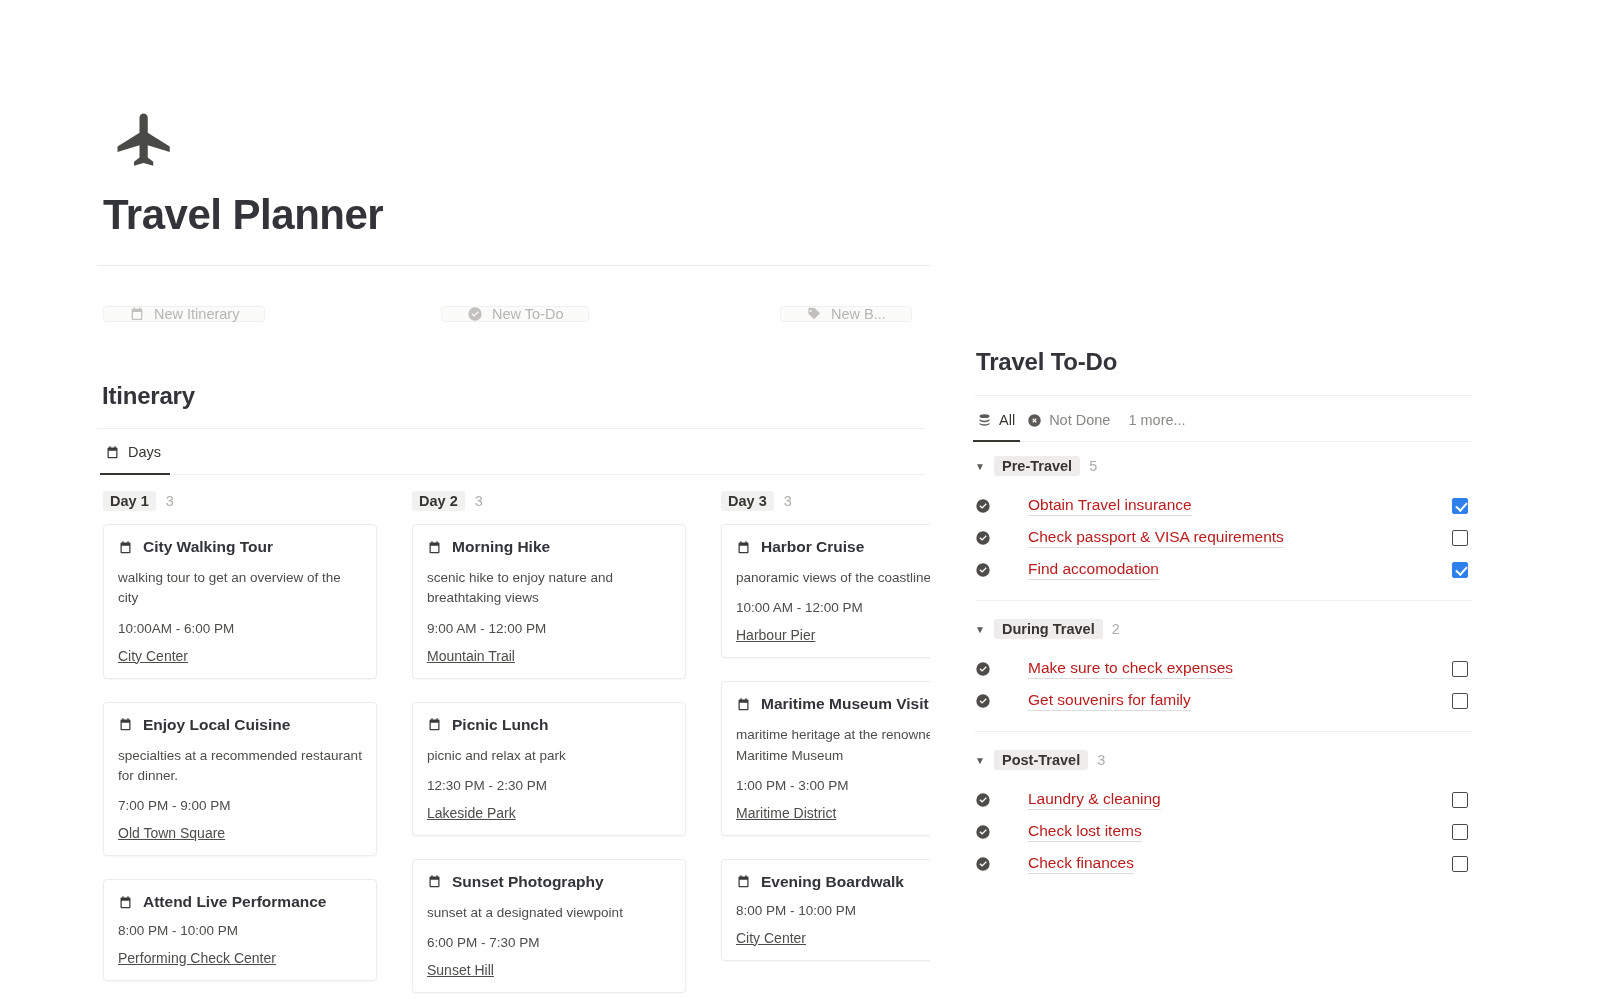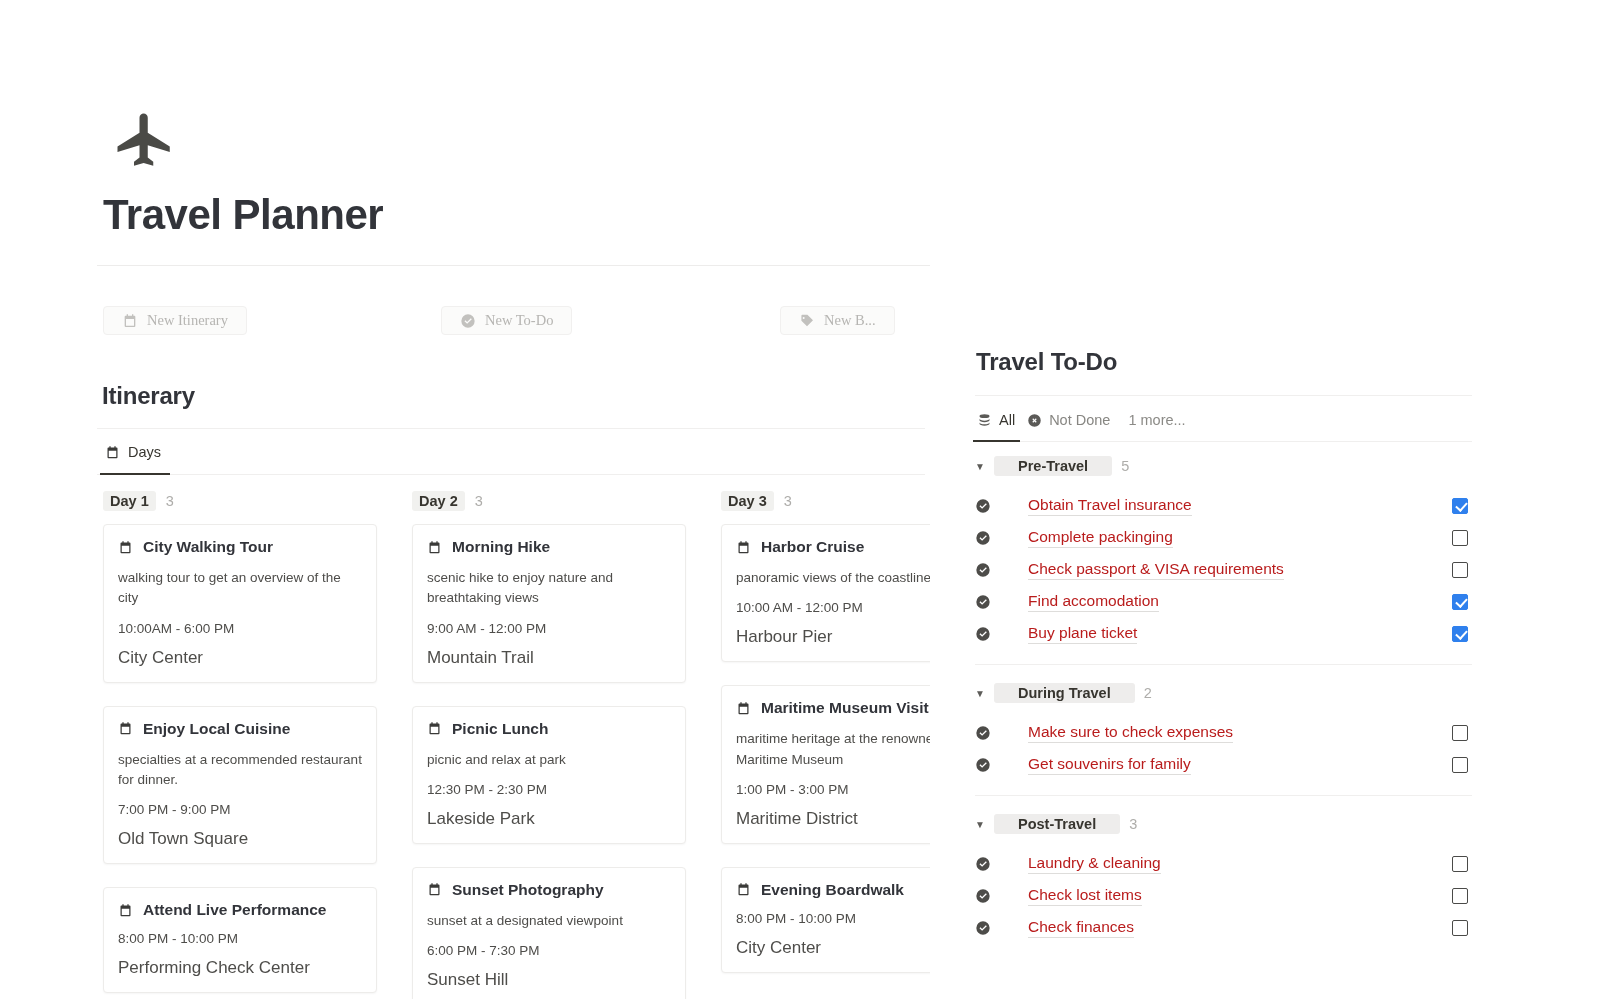--- a/index.html
+++ b/index.html
@@ -19,25 +19,24 @@
   .page-title {
     position: absolute; left: 103px; top: 190px;
     font-size: 42px; font-weight: bold; letter-spacing: -0.5px;
     color: #32343a; line-height: 1.2;
   }
   .title-rule { position: absolute; left: 97px; top: 265px; width: 1375px; height: 1px; background: #edeceb; }
 
   
   .btn {
     position: absolute; display: flex; align-items: center; gap: 9px;
-    height: 29px; padding: 0 18px; border-radius: 4px;
+    height: 16px; padding: 0 25px; border-radius: 4px;
     background: #fbfbfa; border: 1px solid #f1f0ef;
     color: #b6b5b2; font-size: 14.5px; white-space: nowrap;
     cursor: pointer;
-    font-family: Liberation Serif, serif;
   }
   .btn .ic { width: 16px; height: 16px; flex: 0 0 16px; color: #c2c1be; }
   .btn .ic svg { width: 100%; height: 100%; display: block; }
   #btn-itinerary { left: 103px; top: 306px; }
   #btn-todo { left: 441px; top: 306px; }
   #btn-budget { left: 780px; top: 306px; }
 
   
   .itinerary { position: absolute; left: 0; top: 0; width: 930px; height: 999px; overflow: hidden; }
   .section-title {
@@ -70,21 +69,21 @@
     box-shadow: 0 1px 2px rgba(15,15,15,0.04);
     padding: 13px 14px 14px 14px; margin-bottom: 23px;
     cursor: pointer;
   }
   .card-title { display: flex; align-items: center; gap: 10px; margin-bottom: 12px; }
   .card-title .ic { width: 15px; height: 15px; flex: 0 0 15px; color: #3a3a38; }
   .card-title .ic svg { width: 100%; height: 100%; display: block; }
   .card-title .txt { font-size: 15.5px; font-weight: 600; color: #32343a; }
   .card-desc { font-size: 13.5px; color: #4e4d4a; line-height: 1.5; margin-bottom: 12px; }
   .card-time { font-size: 13.5px; color: #4e4d4a; margin-bottom: 12px; }
-  .card-place { font-size: 17px; color: #4e4d4a; }
+  .card-place { font-size: 14px; color: #4e4d4a; text-decoration: underline; }
 
   
   .todo {
     position: absolute; left: 930px; top: 0; width: 670px; height: 727px;
     background: #ffffff;
   }
   .todo-title {
     position: absolute; left: 46px; top: 348px;
     font-size: 24px; font-weight: bold; color: #32343a; letter-spacing: -0.2px;
   }
@@ -100,21 +99,21 @@
   .ttab.dim { color: #878682; }
   .ttab.more { color: #8b8a86; padding-left: 8px; }
   .ttab-underline { position: absolute; left: 43px; top: 440px; width: 47px; height: 2px; background: #37352f; }
   .todo-rule-bot { position: absolute; left: 45px; top: 441px; width: 497px; height: 1px; background: #f0efee; }
 
   .groups { position: absolute; left: 45px; top: 452px; width: 497px; }
   .group { margin-bottom: 4px; }
   .group-head { display: flex; align-items: center; gap: 9px; height: 28px; margin-bottom: 10px; }
   .caret { font-size: 10px; color: #5c5b58; width: 10px; }
   .group-chip {
-    background: #eeedec; border-radius: 3px; padding: 2px 24px;
+    background: #eeedec; border-radius: 3px; padding: 2px 8px;
     font-size: 14.5px; font-weight: 600; color: #37352f;
   }
   .group-count { font-size: 14.5px; color: #aeadaa; }
   .todo-row {
     display: flex; align-items: center; height: 32px; cursor: pointer;
   }
   .todo-row .ic-check {
     width: 16px; height: 16px; flex: 0 0 16px; margin-right: 11px; color: #4d4c49;
   }
   .todo-row .ic-check svg { width: 100%; height: 100%; display: block; }
@@ -379,51 +378,31 @@
             <span class="label">Obtain Travel insurance</span>
             <span class="spacer"></span>
             <span class="cb on"></span>
           </div>
           <div class="todo-row">
             <span class="ic-check">
               <svg viewBox="0 0 24 24" fill="currentColor" aria-hidden="true">
                 <path d="M12 2a10 10 0 1 0 0 20 10 10 0 0 0 0-20zm-1.3 14.3-4-4 1.4-1.4 2.6 2.6 5.6-5.6 1.4 1.4-7 7z"></path>
               </svg>
             </span>
-            <span class="label">Complete packinging</span>
-            <span class="spacer"></span>
-            <span class="cb"></span>
-          </div>
-          <div class="todo-row">
-            <span class="ic-check">
-              <svg viewBox="0 0 24 24" fill="currentColor" aria-hidden="true">
-                <path d="M12 2a10 10 0 1 0 0 20 10 10 0 0 0 0-20zm-1.3 14.3-4-4 1.4-1.4 2.6 2.6 5.6-5.6 1.4 1.4-7 7z"></path>
-              </svg>
-            </span>
             <span class="label">Check passport &amp; VISA requirements</span>
             <span class="spacer"></span>
             <span class="cb"></span>
           </div>
           <div class="todo-row">
             <span class="ic-check">
               <svg viewBox="0 0 24 24" fill="currentColor" aria-hidden="true">
                 <path d="M12 2a10 10 0 1 0 0 20 10 10 0 0 0 0-20zm-1.3 14.3-4-4 1.4-1.4 2.6 2.6 5.6-5.6 1.4 1.4-7 7z"></path>
               </svg>
             </span>
             <span class="label">Find accomodation</span>
-            <span class="spacer"></span>
-            <span class="cb on"></span>
-          </div>
-          <div class="todo-row">
-            <span class="ic-check">
-              <svg viewBox="0 0 24 24" fill="currentColor" aria-hidden="true">
-                <path d="M12 2a10 10 0 1 0 0 20 10 10 0 0 0 0-20zm-1.3 14.3-4-4 1.4-1.4 2.6 2.6 5.6-5.6 1.4 1.4-7 7z"></path>
-              </svg>
-            </span>
-            <span class="label">Buy plane ticket</span>
             <span class="spacer"></span>
             <span class="cb on"></span>
           </div>
         </div>
         <div class="group-div"></div>
         <div class="group">
           <div class="group-head">
             <span class="caret">▼</span>
             <span class="group-chip">During Travel</span>
             <span class="group-count">2</span>

